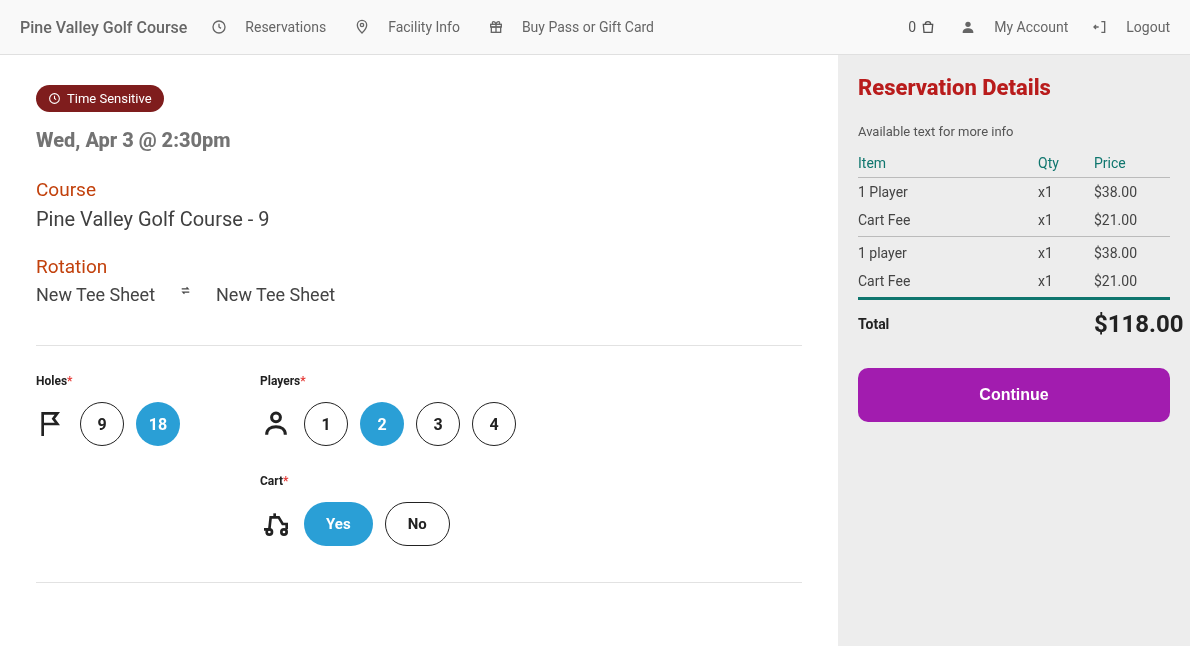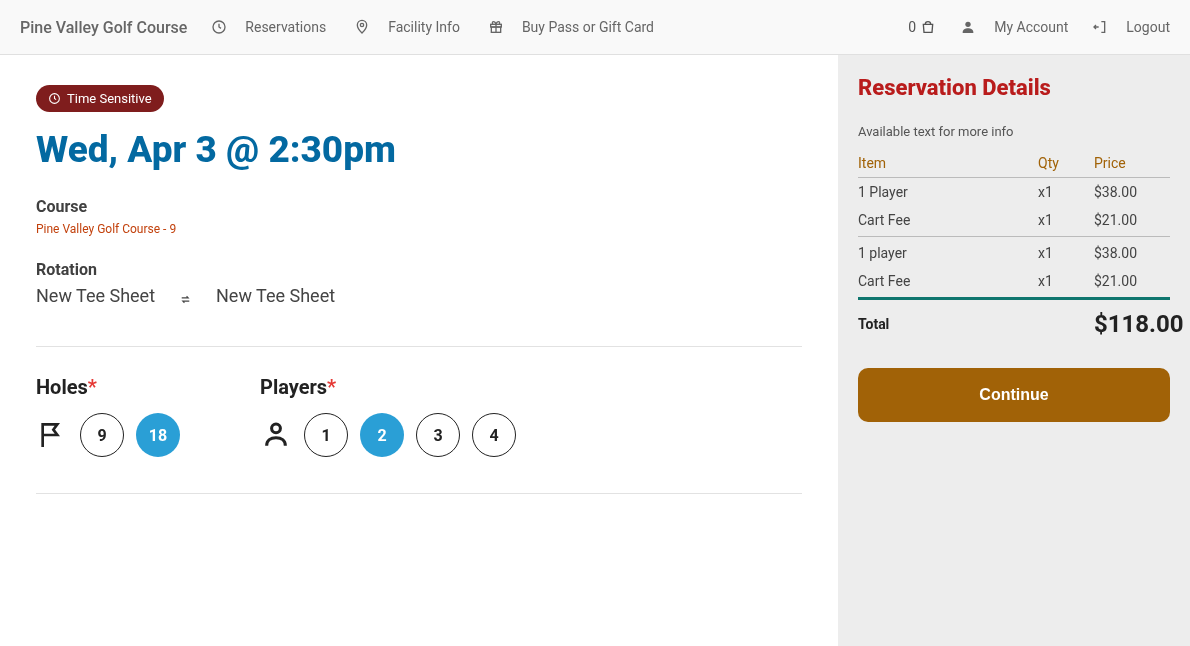--- a/index.html
+++ b/index.html
@@ -29,32 +29,32 @@
       align-items: center;
       gap: 6px;
       background: #7f1d1d;
       color: #fff;
       font-size: 13px;
       padding: 6px 12px;
       border-radius: 16px;
       margin-bottom: 16px;
     }
     .badge-ts .ico { width: 13px; height: 13px; }
-    .datetime { font-size: 37px; font-weight: 800; color: #0369a1; margin-bottom: 26px; }
-    .section-label { font-weight: 700; font-size: 16px; color: #404040; margin-bottom: 6px; }
-    .section-value { font-size: 12px; color: #c2410c; margin-bottom: 24px; }
-    .rotation-value { display: flex; align-items: flex-end; gap: 24px; font-size: 18px; color: #444; margin-bottom: 40px; }
+    .datetime { font-size: 20px; font-weight: 800; color: #737373; margin-bottom: 26px; }
+    .section-label { font-weight: 400; font-size: 19px; color: #c2410c; margin-bottom: 6px; }
+    .section-value { font-size: 20px; color: #404040; margin-bottom: 24px; }
+    .rotation-value { display: flex; align-items: flex-start; gap: 24px; font-size: 18px; color: #444; margin-bottom: 40px; }
     .rotation-value .ico { width: 13px; height: 13px; }
 
     .divider { border: none; border-top: 1px solid #e2e2e2; margin: 0 0 28px 0; }
     .divider-bottom { border: none; border-top: 1px solid #e2e2e2; margin-top: 36px; }
 
     .options-row { display: flex; gap: 80px; }
     .opt-group { }
-    .opt-label { font-weight: 700; font-size: 20px; margin-bottom: 14px; }
+    .opt-label { font-weight: 700; font-size: 12px; margin-bottom: 14px; }
     .req { color: #e53935; }
     .opt-controls { display: flex; align-items: center; gap: 12px; }
     .opt-icon { width: 32px; height: 32px; color: #222; }
 
     .circle {
       width: 44px; height: 44px; border-radius: 50%;
       border: 1.5px solid #222; display: flex; align-items: center; justify-content: center;
       font-weight: 700; font-size: 16px; cursor: pointer; background: #fff; color: #222;
     }
     .circle.selected { background: #2a9fd6; color: #fff; border: none; }
@@ -76,32 +76,32 @@
     .side-title { font-size: 22px; font-weight: 800; color: #b91c1c; margin-bottom: 24px; }
     .side-sub { font-size: 13px; color: #555; margin-bottom: 10px; }
 
     .tbl { width: 100%; font-size: 14px; }
     .tbl-header, .tbl-row, .tbl-total {
       display: grid;
       grid-template-columns: 1fr 56px 76px;
       padding: 6px 0;
       align-items: center;
     }
-    .tbl-header { color: #a16207; border-bottom: 1px solid #bbb; }
+    .tbl-header { color: #0f766e; border-bottom: 1px solid #bbb; }
     .tbl-row { color: #444; }
     .tbl-row.sep { border-bottom: 1px solid #bbb; padding-bottom: 8px; margin-bottom: 2px; }
     .tbl-total { border-top: 3px solid #0f766e; padding-top: 10px; margin-top: 2px; }
     .tbl-total .tot-label { font-weight: 700; }
     .tbl-total .tot-amount { font-weight: 700; font-size: 24px; text-align: right; }
     .col-qty { text-align: left; }
     .col-price { text-align: left; }
 
     .continue-btn {
       width: 100%; margin-top: 24px; height: 54px;
-      background: #a16207; color: #fff; border: none; border-radius: 10px;
+      background: #a21caf; color: #fff; border: none; border-radius: 10px;
       font-size: 16px; font-weight: 600; cursor: pointer;
     }
   </style>
 </head>
 <body>
 
 <div class="header">
   <div class="brand">Pine Valley Golf Course</div>
 
   <div class="nav-item">
@@ -204,20 +204,35 @@
           <svg class="opt-icon" viewBox="0 0 24 24" fill="none" stroke="currentColor" stroke-width="2.3">
               <circle cx="12" cy="7" r="3.3"></circle>
               <path d="M5 20c0-4 3-6 7-6s7 2 7 6"></path>
             </svg>
           <div class="circle">1</div>
           <div class="circle selected">2</div>
           <div class="circle">3</div>
           <div class="circle">4</div>
         </div>
 
+        <div class="cart-section">
+          <div class="opt-label">
+            <span>Cart</span><span class="req">*</span>
+          </div>
+          <div class="opt-controls">
+            <svg class="opt-icon" viewBox="0 0 24 24" fill="none" stroke="currentColor" stroke-width="2">
+                <path d="M3 16h4l1-9h6l3 5h3v4"></path>
+                <circle cx="7" cy="18" r="2"></circle>
+                <circle cx="18" cy="18" r="2"></circle>
+                <path d="M11 7V4"></path>
+              </svg>
+            <div class="pill selected">Yes</div>
+            <div class="pill">No</div>
+          </div>
+        </div>
       </div>
 
     </div>
 
     <hr class="divider-bottom">
   </div>
 
   <div class="sidebar">
     <div class="side-title">Reservation Details</div>
     <div class="side-sub">Available text for more info</div>

